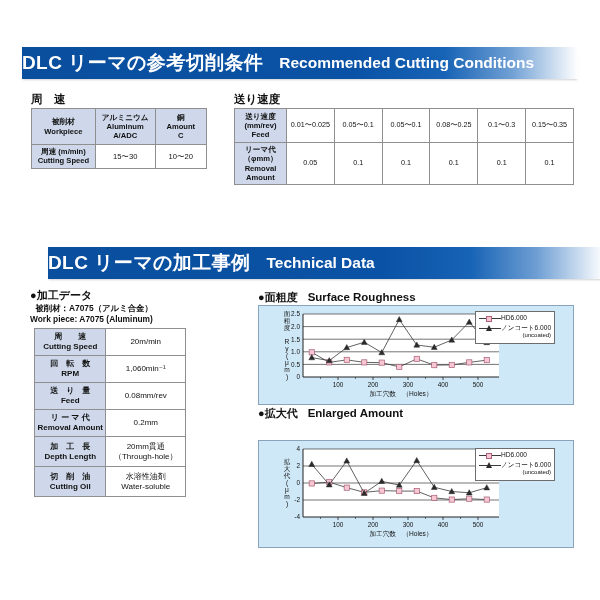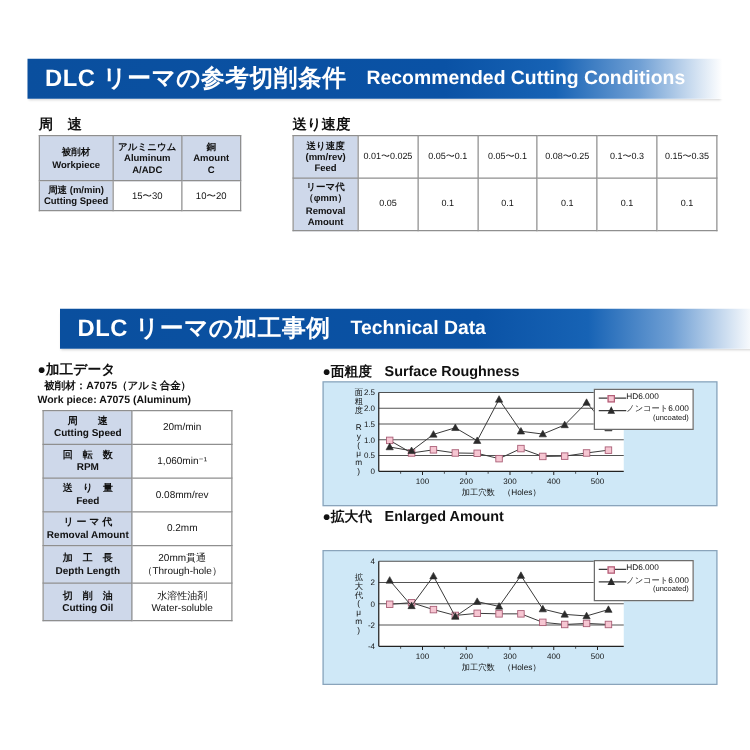--- a/index.html
+++ b/index.html
@@ -16,21 +16,20 @@
   
   .banner {
     position: absolute;
     left: 22px;
     width: 556px;
     height: 32px;
     background: linear-gradient(to right,
         #0a4f9e 0%, #0a52a5 60%, #1763b5 76%, #6f9fd4 88%, #ffffff 100%);
     display: flex;
     align-items: center;
-    padding-left: 14px;
     box-shadow: 0 2px 2px -1px rgba(0,0,0,0.18);
   }
   .banner-jp {
     color: #ffffff;
     font-size: 19px;
     font-weight: bold;
     letter-spacing: 0.4px;
     white-space: nowrap;
   }
   .banner-en {
@@ -67,21 +66,21 @@
     line-height: 1.22;
     padding: 2px 1px;
     color: #111;
   }
   td.hd { background: #ced8ea; font-weight: bold; }
   td.rowhd { background: #ced8ea; font-weight: bold; }
   .jp { display: block; }
   .en { display: block; }
 
   
-  #tbl-speed { left: 31px; top: 108px; width: 162px; }
+  #tbl-speed { left: 31px; top: 108px; width: 176px; }
   #tbl-speed td { height: 20px; }
   #tbl-speed td.c0 { width: 62px; }
   #tbl-speed td.c1 { width: 58px; }
   #tbl-speed td.c2 { width: 50px; }
   #tbl-speed tr.hrow td { height: 36px; }
 
   
   #tbl-feed { left: 234px; top: 108px; width: 340px; }
   #tbl-feed td.c0 { width: 52px; }
   #tbl-feed td.dc { width: 48px; font-size: 7.2px; }

